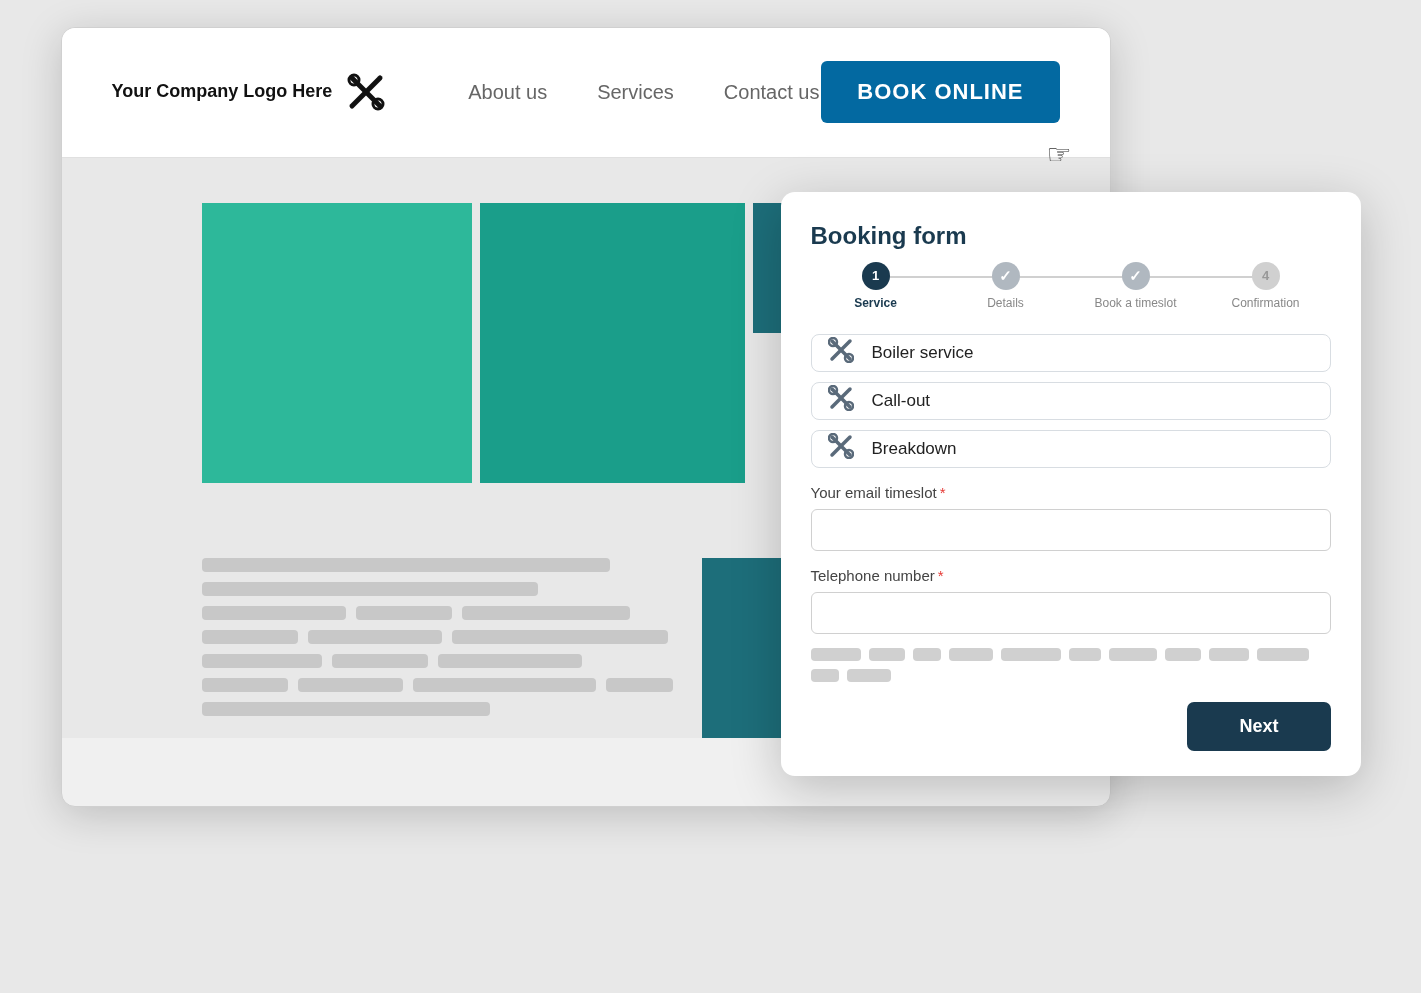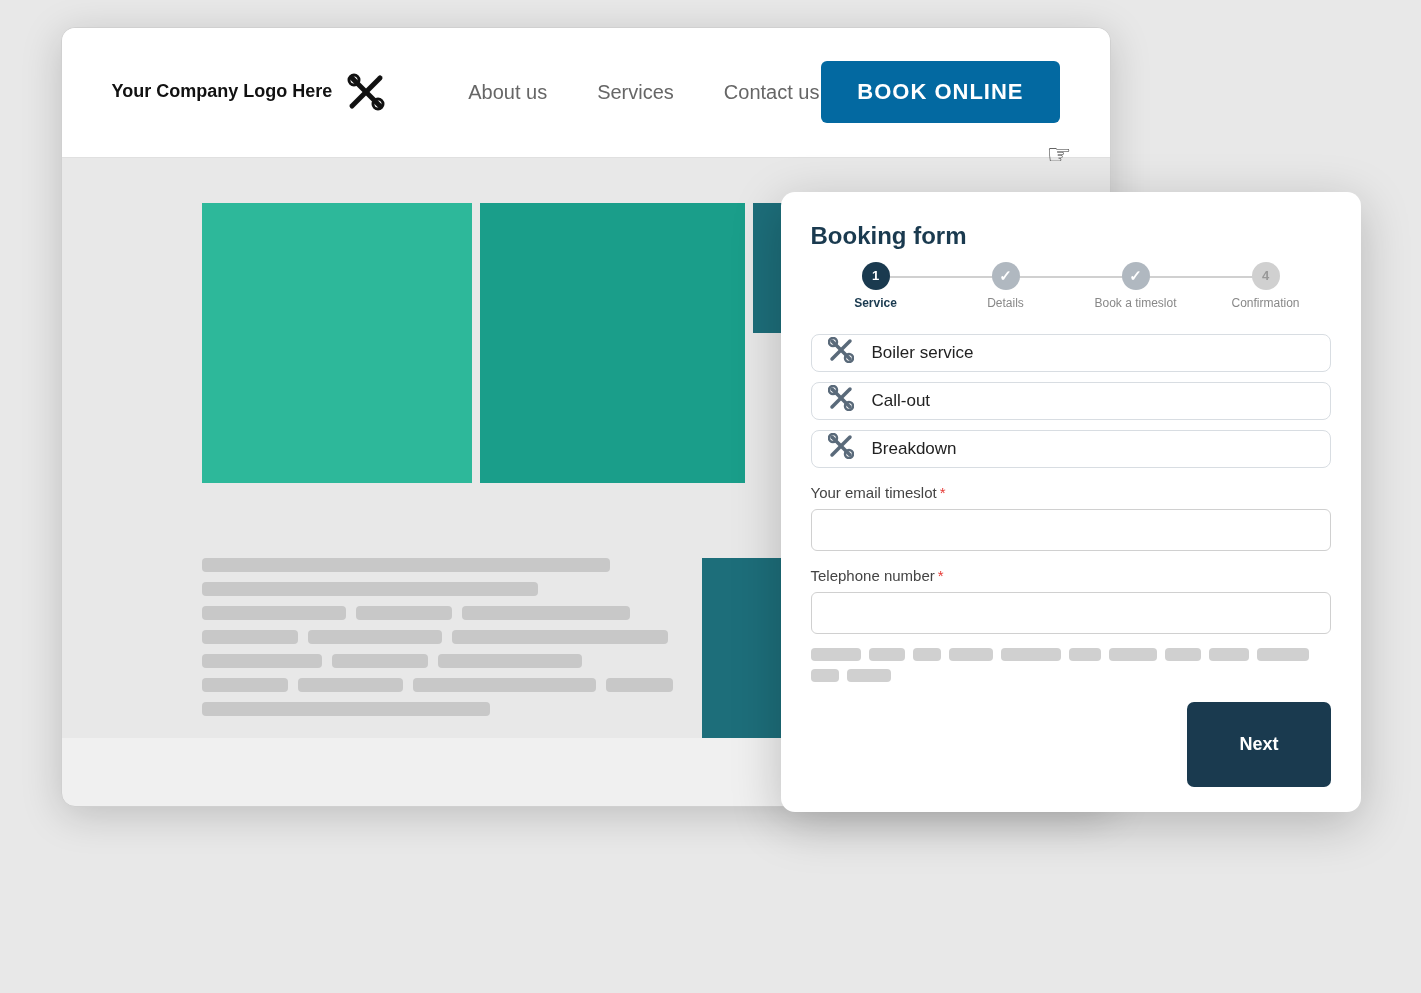--- a/index.html
+++ b/index.html
@@ -310,21 +310,21 @@
       display: flex;
       justify-content: flex-end;
       margin-top: 20px;
     }
 
     .next-btn {
       background: #1a3a4f;
       color: #fff;
       font-size: 18px;
       font-weight: 700;
-      padding: 32px 52px;
+      padding: 14px 52px;
       border-radius: 7px;
       border: none;
       cursor: pointer;
     }
 
     
     .logo-tools {
       position: relative;
       width: 44px;
       height: 44px;

